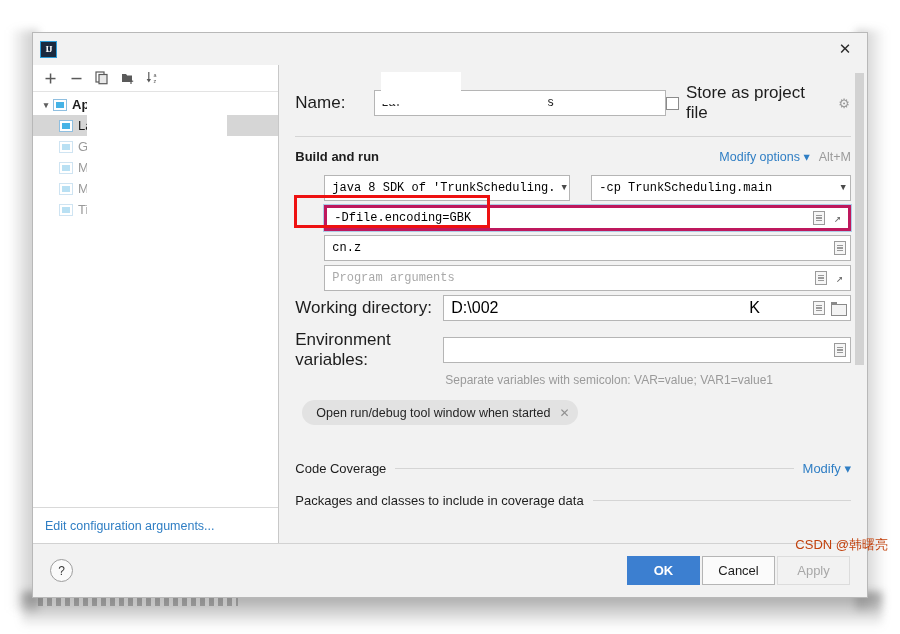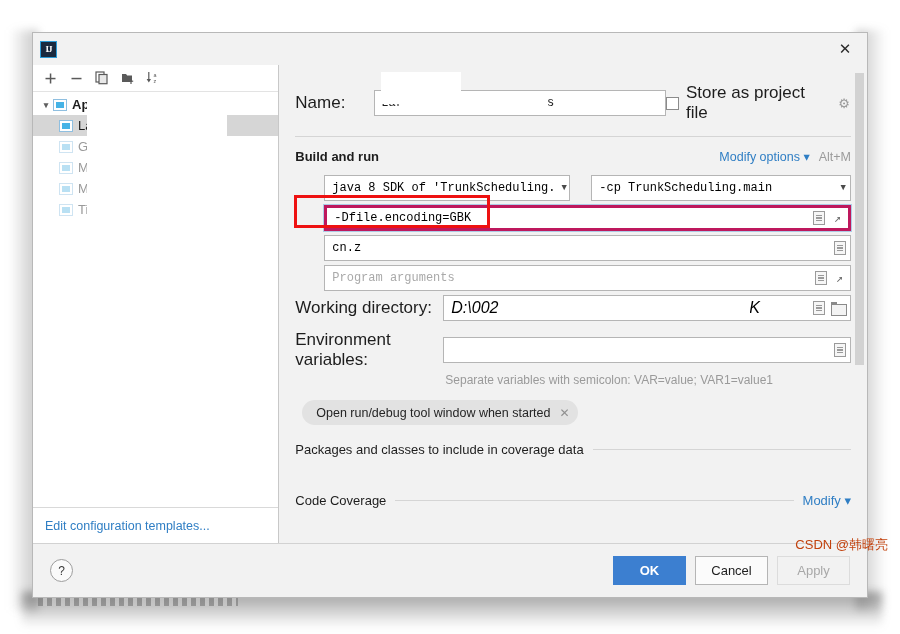--- a/index.html
+++ b/index.html
@@ -341,21 +341,21 @@
     flex: 0 0 54px;
   }
   .help-btn {
     width: 23px; height: 23px;
     border: 1px solid #9d9d9d;
     border-radius: 50%;
     display: flex; align-items: center; justify-content: center;
     font-size: 12px; color: #3a3a3a; cursor: pointer;
     background: #fafafa;
   }
-  .btns { margin-left: auto; display: flex; gap: 9px; text-align: right; }
+  .btns { margin-left: auto; display: flex; gap: 2px; text-align: right; }
   .btn {
     min-width: 73px; height: 29px;
     border: 1px solid #b5b5b5;
     background: #fbfbfb;
     font-size: 13px; color: #1d1d1d;
     display: flex; align-items: center; justify-content: center;
     cursor: pointer;
   }
   .btn.primary {
     background: #3c7fd0; border-color: #3c7fd0; color: #ffffff; font-weight: bold;
@@ -481,21 +481,21 @@
                 <i></i>
               </span>
             <span>Ti</span>
           </div>
 
           <div class="redact" style="left:54px; top:0px; width:140px; height:130px;"></div>
           <div class="redact" style="left:194px; top:0px; width:0px; height:0px;"></div>
         </div>
 
         <div class="left-footer">
-          <span class="link">Edit configuration templates...</span>
+          <span class="link">Edit configuration arguments...</span>
         </div>
       </div>
 
       <div class="right-pane">
 
         <div class="row name-row">
           <span class="lbl">Name:</span>
           <input class="name-input mono" type="text" value="Lar                    s" style="">
           <div class="store-wrap">
             <span class="cbx"></span>
@@ -567,21 +567,21 @@
                     <span></span>
                   </span>
                 <span class="ic-expand">↗</span>
               </span>
             </div>
           </div>
 
 
           <div class="labeled-row">
             <span class="lbl">Working directory:</span>
-            <div class="txtfield" style="position:relative;font-style:italic;">
+            <div class="txtfield" style="position:relative;">
               <span>D:\002</span>
               <span style="position:absolute; left:305px;">K</span>
               <span class="fieldicons">
                 <span class="ic-doc">
                     <span></span>
                     <span></span>
                     <span></span>
                   </span>
                 <span class="ic-folder"></span>
               </span>
@@ -604,34 +604,34 @@
             </div>
           </div>
 
           <div class="hint" style="margin-left:150px;">Separate variables with semicolon: VAR=value; VAR1=value1</div>
 
           <div style="margin-top:10px; margin-left:7px;">
             <span class="chip">
               <span>Open run/debug tool window when started</span>
               <span class="x">✕</span>
             </span>
-          </div>
-
-          <div class="titled-sep" style="margin-top:17px;">
-            <span>Packages and classes to include in coverage data</span>
-            <span class="line"></span>
           </div>
 
           <div class="titled-sep" style="margin-top:36px;">
             <span>Code Coverage</span>
             <span class="line"></span>
             <span class="modify">
               <span>Modify</span>
               <span>▾</span>
             </span>
+          </div>
+
+          <div class="titled-sep" style="margin-top:17px;">
+            <span>Packages and classes to include in coverage data</span>
+            <span class="line"></span>
           </div>
 
         </div>
 
         <div class="scrollbar">
           <div class="scroll-thumb"></div>
         </div>
 
       </div>
     </div>

